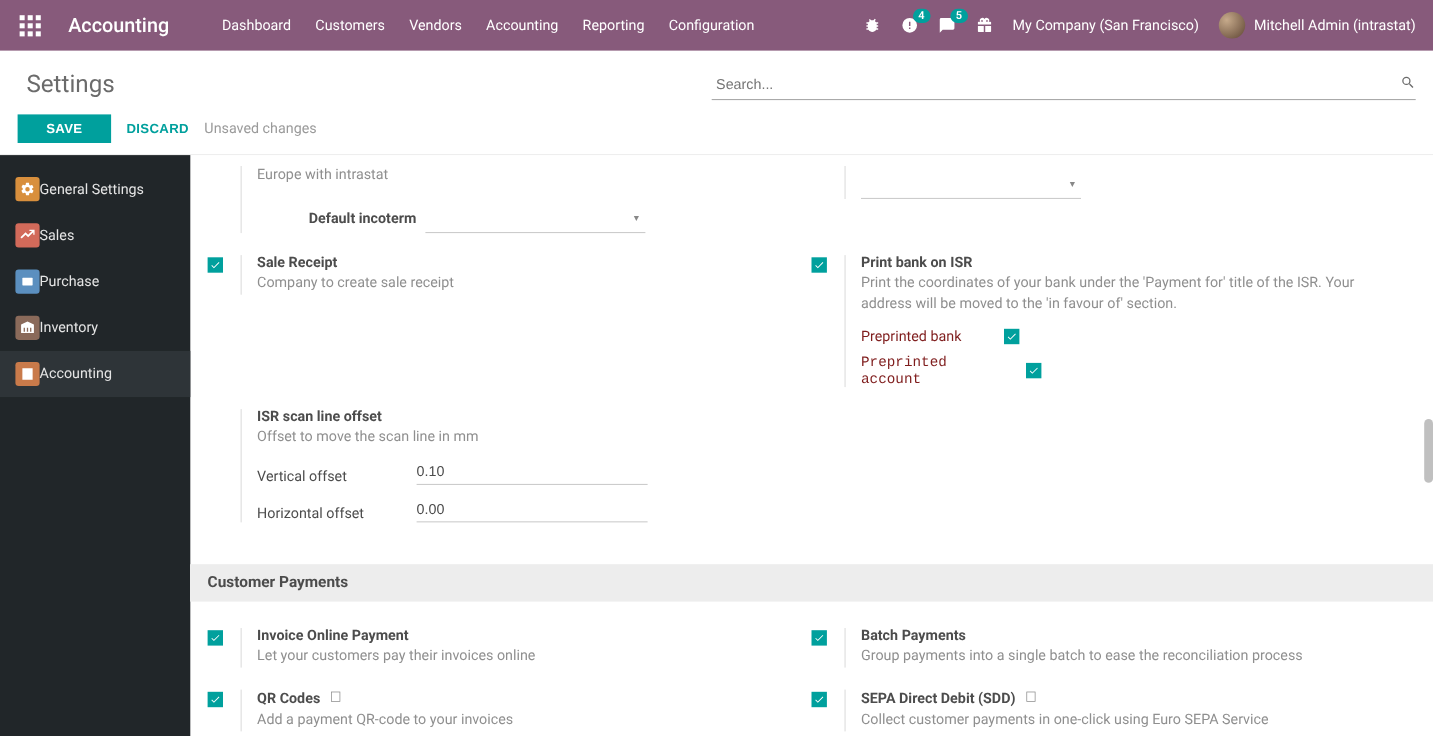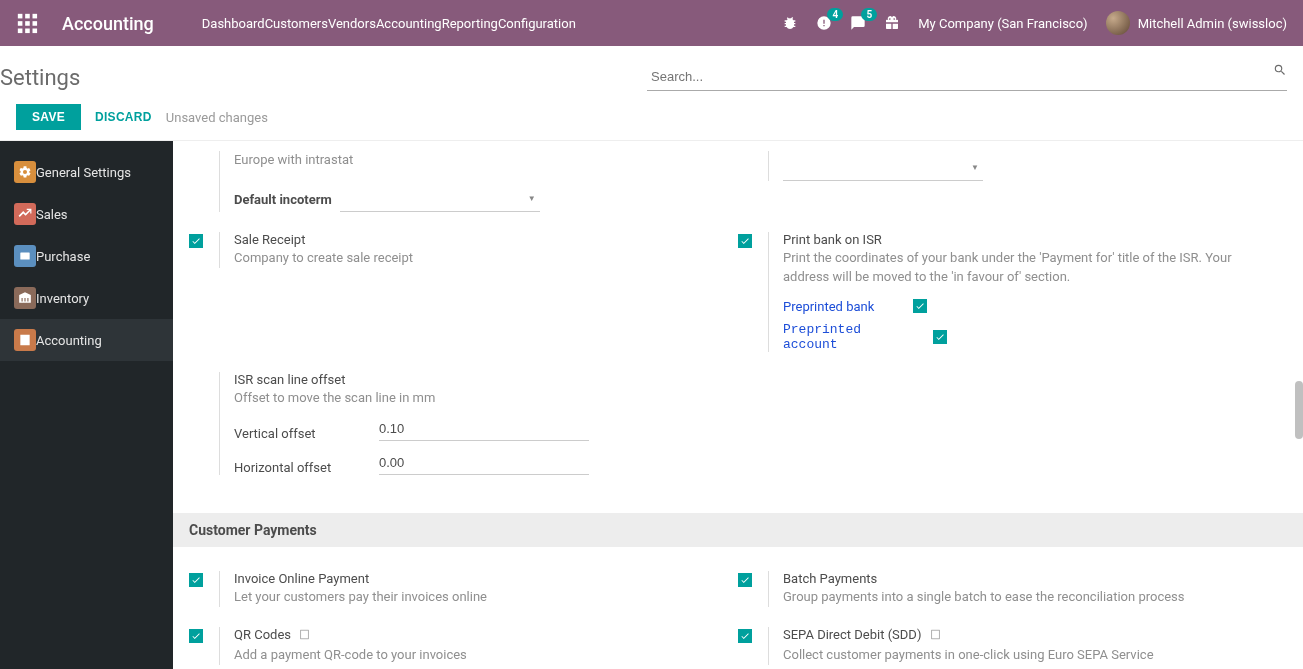--- a/index.html
+++ b/index.html
@@ -3,40 +3,40 @@
 <meta charset="utf-8">
 <style>
   * { box-sizing: border-box; margin: 0; padding: 0; }
   body { font-family: -apple-system, BlinkMacSystemFont, "Segoe UI", Roboto, "Helvetica Neue", Arial, sans-serif; font-size: 13px; color: #4c4c4c; background: #fff; overflow: hidden; }
 
   
   .topnav { background: #875a7b; color: #fff; height: 46px; display: flex; align-items: center; padding: 0 16px; }
   .apps-icon { width: 22px; height: 22px; display: inline-flex; align-items: center; justify-content: center; margin-right: 24px; cursor: pointer; }
   .apps-icon svg { fill: #fff; }
   .brand { font-size: 18px; font-weight: 500; margin-right: 48px; cursor: pointer; }
-  .menus { display: flex; }
+  .menus { display: flex; gap: 22px; }
   .menus a { color: #fff; text-decoration: none; font-size: 13px; cursor: pointer; }
   .top-right { margin-left: auto; display: flex; align-items: center; gap: 18px; }
   .tr-icon { position: relative; display: inline-flex; align-items: center; cursor: pointer; }
   .tr-icon svg { fill: #fff; width: 16px; height: 16px; }
   .badge { position: absolute; top: -7px; right: -11px; background: #00a09d; color: #fff; font-size: 10px; border-radius: 8px; padding: 1px 5px; font-weight: 600; }
   .company { color: #fff; font-size: 13px; cursor: pointer; }
   .user { display: flex; align-items: center; gap: 8px; color: #fff; font-size: 13px; cursor: pointer; }
   .avatar { width: 24px; height: 24px; border-radius: 50%; background: radial-gradient(circle at 30% 30%, #c6aa8b, #5e4533); }
 
   
-  .control { display: flex; align-items: center; padding: 10px 16px 0 0; height: 52px; }
+  .control { display: flex; align-items: center; padding: 10px 16px 0 24px; height: 52px; }
   .breadcrumb { font-size: 22px; color: #6b6b6b; font-weight: 400; }
-  .search-wrap { margin-left: auto; display: flex; width: 640px; border-bottom: 1px solid #aaa; }
+  .search-wrap { margin-left: auto; display: flex; align-items: center; width: 640px; border-bottom: 1px solid #aaa; }
   .search-wrap input { flex: 1; border: none; outline: none; font-size: 13px; padding: 6px 4px; color: #555; }
   .search-glass { color: #6b6b6b; cursor: pointer; }
 
   
   .savebar { display: flex; align-items: center; gap: 14px; padding: 6px 16px 10px 16px; }
-  .btn-save { background: #00a09d; color: #fff; border: none; padding: 6px 16px; font-weight: 700; font-size: 12px; letter-spacing: 0.3px; cursor: pointer; }
+  .btn-save { background: #00a09d; color: #fff; border: none; padding: 6px 26px; font-weight: 700; font-size: 12px; letter-spacing: 0.3px; cursor: pointer; }
   .btn-discard { background: none; border: none; color: #00a09d; font-weight: 700; font-size: 12px; letter-spacing: 0.3px; cursor: pointer; }
   .unsaved { color: #9a9a9a; font-size: 13px; }
 
   
   .main { display: flex; height: calc(100vh - 46px - 52px - 38px); border-top: 1px solid #eee;}
   .sidebar { background: #212629; width: 173px; flex-shrink: 0; padding-top: 10px; }
   .side-item { display: flex; align-items: center; padding: 10px 14px; color: #e5e5e5; font-size: 13px; cursor: pointer; }
   .side-item.active { background: #2e3438; }
   .side-ico { width: 22px; height: 22px; display: flex; align-items: center; justify-content: center; border-radius: 3px; }
   .ico-gen { background: #d88f3d; } .ico-sales { background: #d26a5a; } .ico-pur { background: #5b8fbf; } .ico-inv { background: #8a6a5a; } .ico-acc { background: #c97a4a; }
@@ -48,25 +48,25 @@
   .form-area { padding: 0 0 40px 0; }
 
   .row { display: flex; padding: 0 16px; }
   .col-half { width: 50%; padding-right: 20px; }
 
   .box { display: flex; padding: 10px 0; }
   .chk-col { width: 30px; padding-top: 2px; }
   .chk { width: 14px; height: 14px; background: #00a09d; display: inline-flex; align-items: center; justify-content: center; cursor: pointer; }
   .chk svg { width: 10px; height: 10px; fill: #fff; }
   .body-col { flex: 1; border-left: 1px solid #ddd; padding-left: 14px; }
-  .opt-title { font-weight: 400; color: #4c4c4c; font-size: 13px; margin-bottom: 2px; }
+  .opt-title { font-weight: 700; color: #4c4c4c; font-size: 13px; margin-bottom: 2px; }
   .opt-desc { color: #8f8f8f; font-size: 13px; line-height: 1.45; }
 
   .sub-row { display: flex; align-items: center; margin-top: 12px; gap: 20px; }
-  .sub-label { width: 110px; color: #1d4ed8; font-size: 13px; }
+  .sub-label { width: 110px; color: #7f1d1d; font-size: 13px; }
   .inline-chk { width: 14px; height: 14px; background: #00a09d; display: inline-flex; align-items: center; justify-content: center; cursor: pointer; }
 
   .incoterm-row { display:flex; align-items:center; gap:8px;}
   .big-select { width:200px; border:none; border-bottom:1px solid #ccc; background:transparent; padding:4px 0; cursor:pointer; appearance:none; position:relative;}
   .big-sel-wrap { position:relative; display:inline-block; width:200px;}
   .big-sel-wrap::after{ content:"▼"; font-size:8px; color:#888; position:absolute; right:4px; top:6px; pointer-events:none;}
 
   .offset-input { width: 210px; border: none; border-bottom: 1px solid #ccc; font-size: 13px; padding: 4px 0; color: #4c4c4c; outline:none;}
   .offset-row { display:flex; align-items:flex-end; margin-top:10px; gap:30px;}
   .offset-label { width:115px; color:#4c4c4c; font-size:13px;}
@@ -122,21 +122,21 @@
       <span class="badge">5</span>
     </span>
     <span class="tr-icon">
       <svg viewBox="0 0 24 24">
           <path d="M20 7h-2.18A3 3 0 0 0 12 3.35 3 3 0 0 0 6.18 7H4a1 1 0 0 0-1 1v3h18V8a1 1 0 0 0-1-1zM9 5a1 1 0 1 1 0 2H8a1 1 0 0 1 1-2zm6 0a1 1 0 0 1 1 2h-1a1 1 0 0 1 0-2zM3 13v7a1 1 0 0 0 1 1h7v-8H3zm10 8h7a1 1 0 0 0 1-1v-7h-8v8z"></path>
         </svg>
     </span>
     <span class="company">My Company (San Francisco)</span>
     <span class="user">
       <span class="avatar"></span>
-      <span>Mitchell Admin (swissloc)</span>
+      <span>Mitchell Admin (intrastat)</span>
     </span>
   </div>
 </div>
 
 <div class="control">
   <div class="breadcrumb">Settings</div>
   <div class="search-wrap">
     <input type="text" placeholder="Search..." style="">
     <span class="search-glass">
       <svg width="14" height="14" viewBox="0 0 24 24" fill="currentColor">
@@ -198,21 +198,21 @@
 
   <div class="content">
     <div class="form-area">
 
       <div class="row">
         <div class="col-half">
           <div class="box">
             <div class="chk-col"></div>
             <div class="body-col">
               <div class="opt-desc">Europe with intrastat</div>
-              <div class="incoterm-row" style="margin-top:18px;">
+              <div class="incoterm-row" style="margin-top:18px;margin-left:47px;">
                 <span style="font-weight:700;color:#4c4c4c;">Default incoterm</span>
                 <span class="big-sel-wrap"><select class="big-select"></select></span>
               </div>
             </div>
           </div>
         </div>
         <div class="col-half">
           <div class="box">
             <div class="chk-col"></div>
             <div class="body-col">

